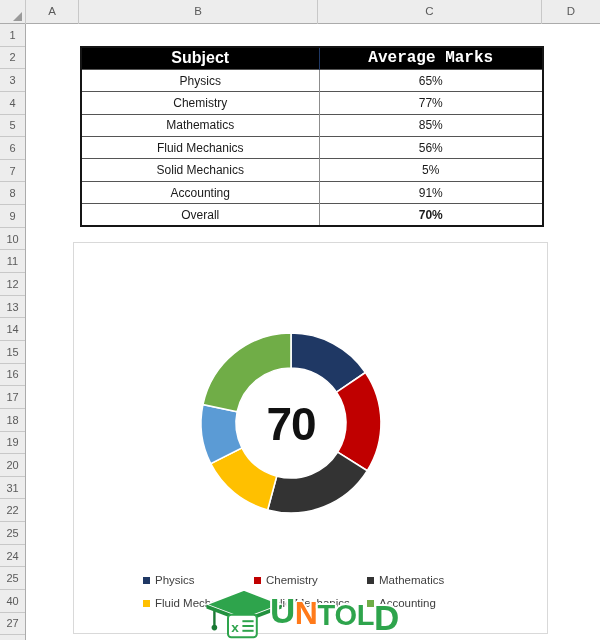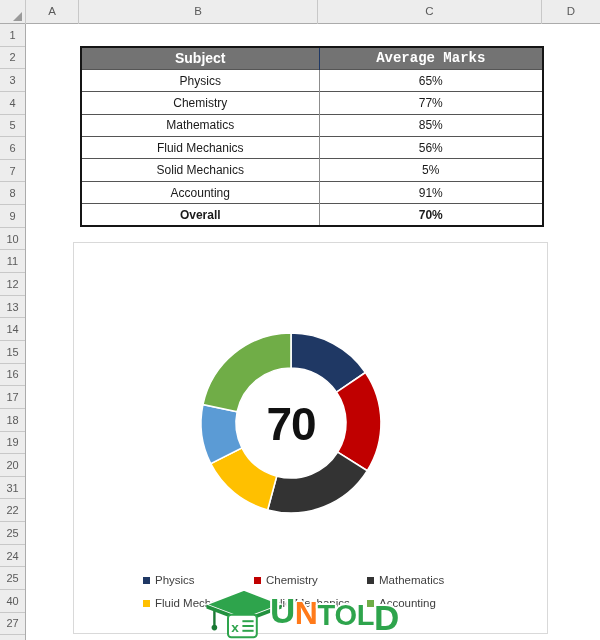--- a/index.html
+++ b/index.html
@@ -22,21 +22,21 @@
     border-right:1px solid #ABABAB; overflow:hidden; z-index:5; }
   .row-h { height:22.65px; border-bottom:1px solid #C8C8C8; color:#5A5A5A; font-size:11px;
     display:flex; align-items:center; justify-content:center; }
 
   
   .marks-table { position:absolute; left:80px; top:46px; border-collapse:collapse;
     border:2px solid #151515; table-layout:fixed; z-index:2; }
   .marks-table td, .marks-table th { height:22.4px; text-align:center; vertical-align:middle;
     font-size:12px; color:#1a1a1a; border-top:1px solid #555555; border-left:1px solid #8c8c8c;
     padding:0; overflow:hidden; }
-  .marks-table th { background:#737373; color:#ffffff; font-weight:bold; font-size:14px;
+  .marks-table th { background:#000000; color:#ffffff; font-weight:bold; font-size:16px;
     border-top:none; border-left:1px solid #1F3864; }
   .marks-table .c-subject { width:238px; }
   .marks-table .c-marks { width:224px;font-family:Liberation Mono, monospace; }
 
   
   .chart-box { position:absolute; left:73px; top:242px; width:475px; height:392px;
     background:#fff; border:1px solid #D9D9D9; z-index:2; }
   .chart-title { position:absolute; left:0; top:10px; width:100%; text-align:center;
     font-size:17px; font-weight:bold; color:#1F3864; letter-spacing:0.2px; }
   .donut-svg { position:absolute; left:115px; top:78px; width:204px; height:204px; }
@@ -132,21 +132,21 @@
         </tr>
         <tr>
           <td>Solid Mechanics</td>
           <td>5%</td>
         </tr>
         <tr>
           <td>Accounting</td>
           <td>91%</td>
         </tr>
         <tr>
-          <td style="font-weight: bold;">Overall</td>
+          <td style="font-weight: normal;">Overall</td>
           <td style="font-weight: bold;">70%</td>
         </tr>
       </tbody>
   </table>
 
   <div class="chart-box">
     <svg class="donut-svg" id="donut" viewBox="0 0 204 204">
         <path d="M102,12 A90,90 0 0 1 176.47894900326463,51.473906193244005 L147.51491327977283,71.1229426736491 A55,55 0 0 0 102,47 Z" fill="#1F3864" stroke="#ffffff" stroke-width="1.6"></path>
         <path d="M176.47894900326463,51.473906193244005 A90,90 0 0 1 178.32035514228176,149.6990921397461 L148.6402170313944,131.14944519651152 A55,55 0 0 0 147.51491327977283,71.1229426736491 Z" fill="#C00000" stroke="#ffffff" stroke-width="1.6"></path>
         <path d="M178.32035514228176,149.6990921397461 A90,90 0 0 1 78.65197285138102,188.91875302986892 L87.73176118695507,155.11701574047547 A55,55 0 0 0 148.6402170313944,131.14944519651152 Z" fill="#333333" stroke="#ffffff" stroke-width="1.6"></path>

